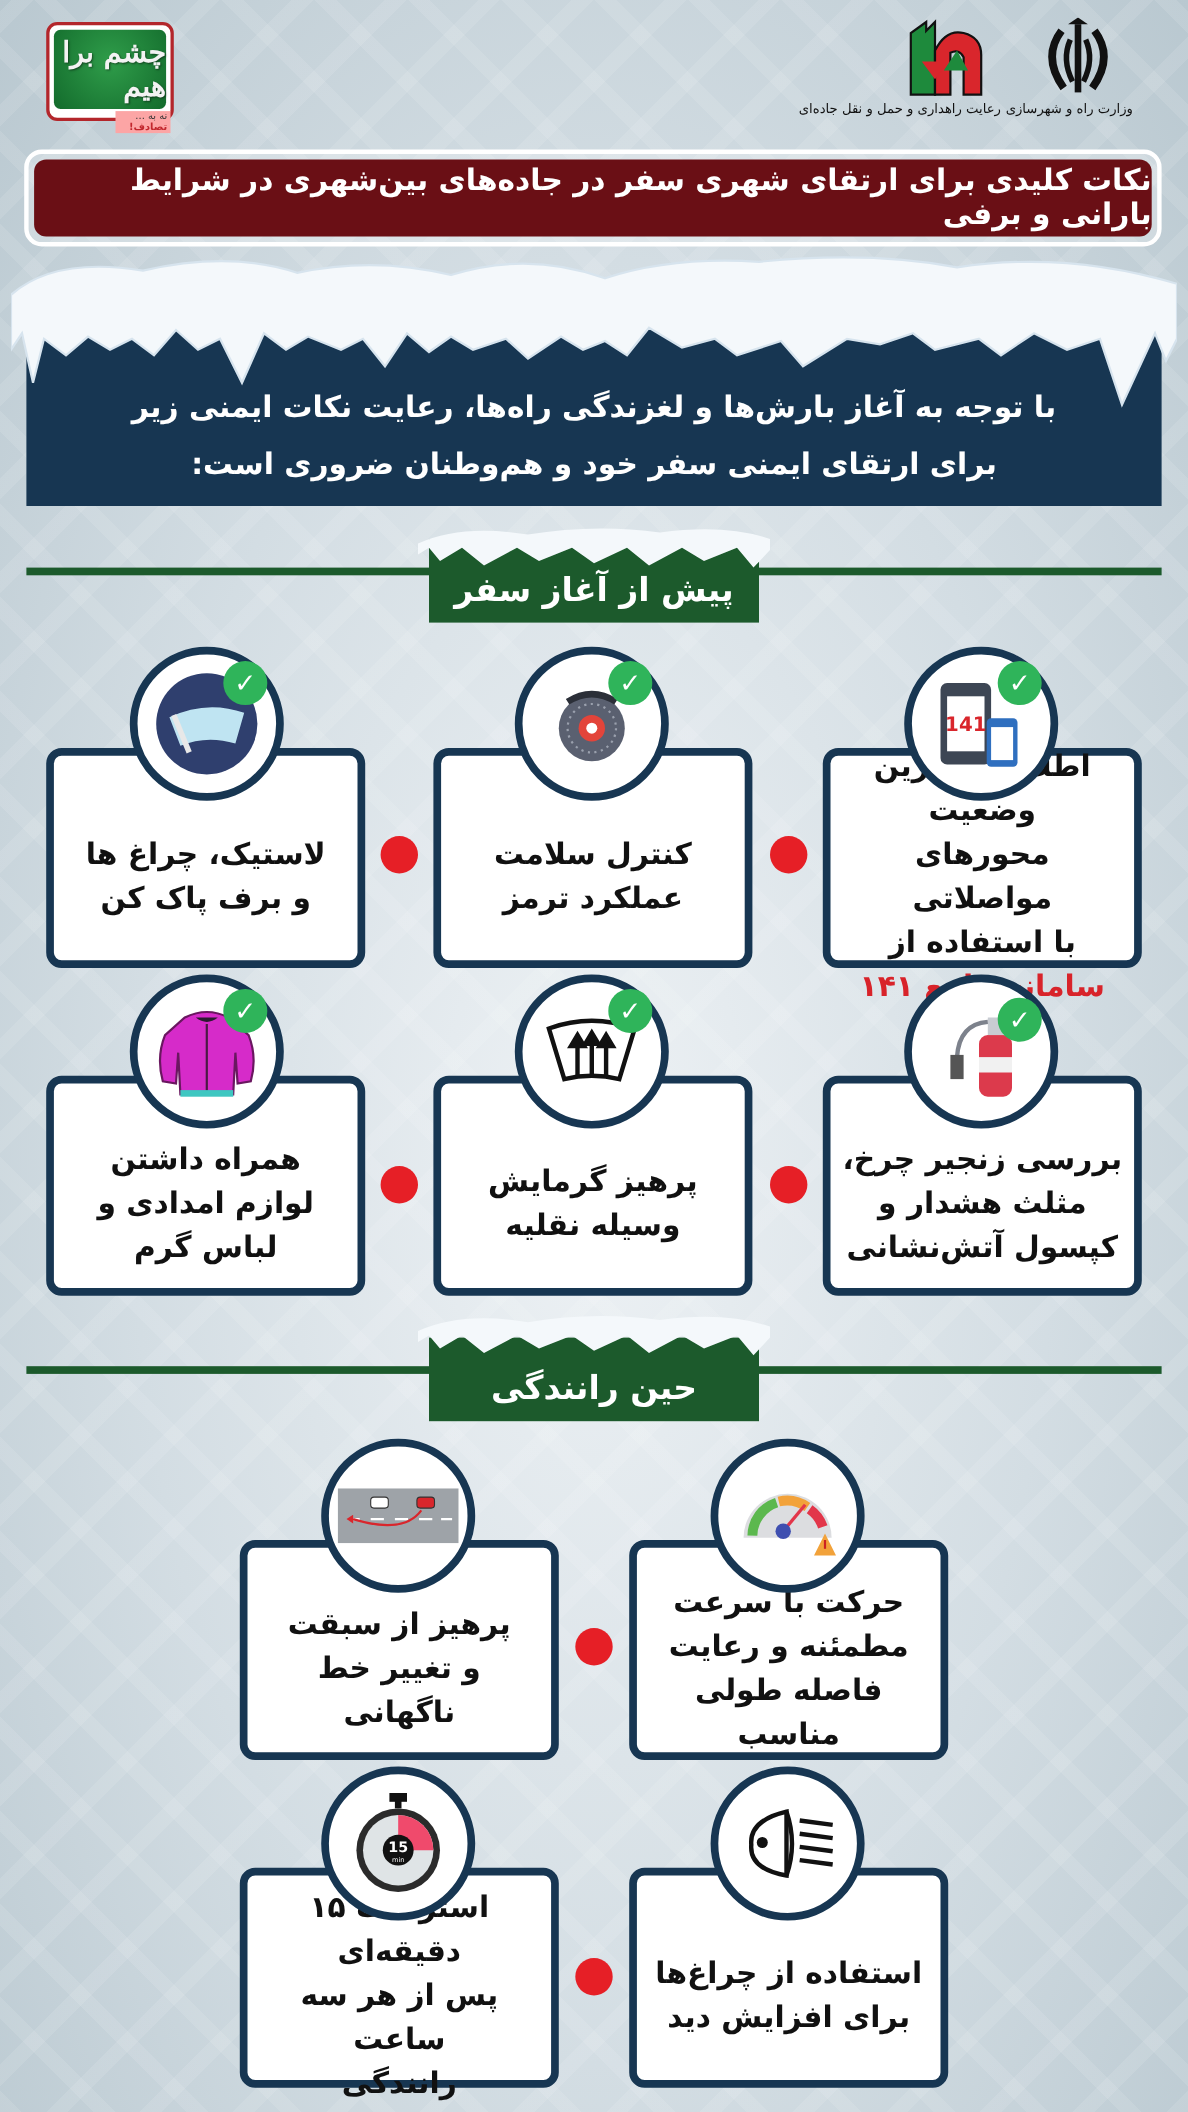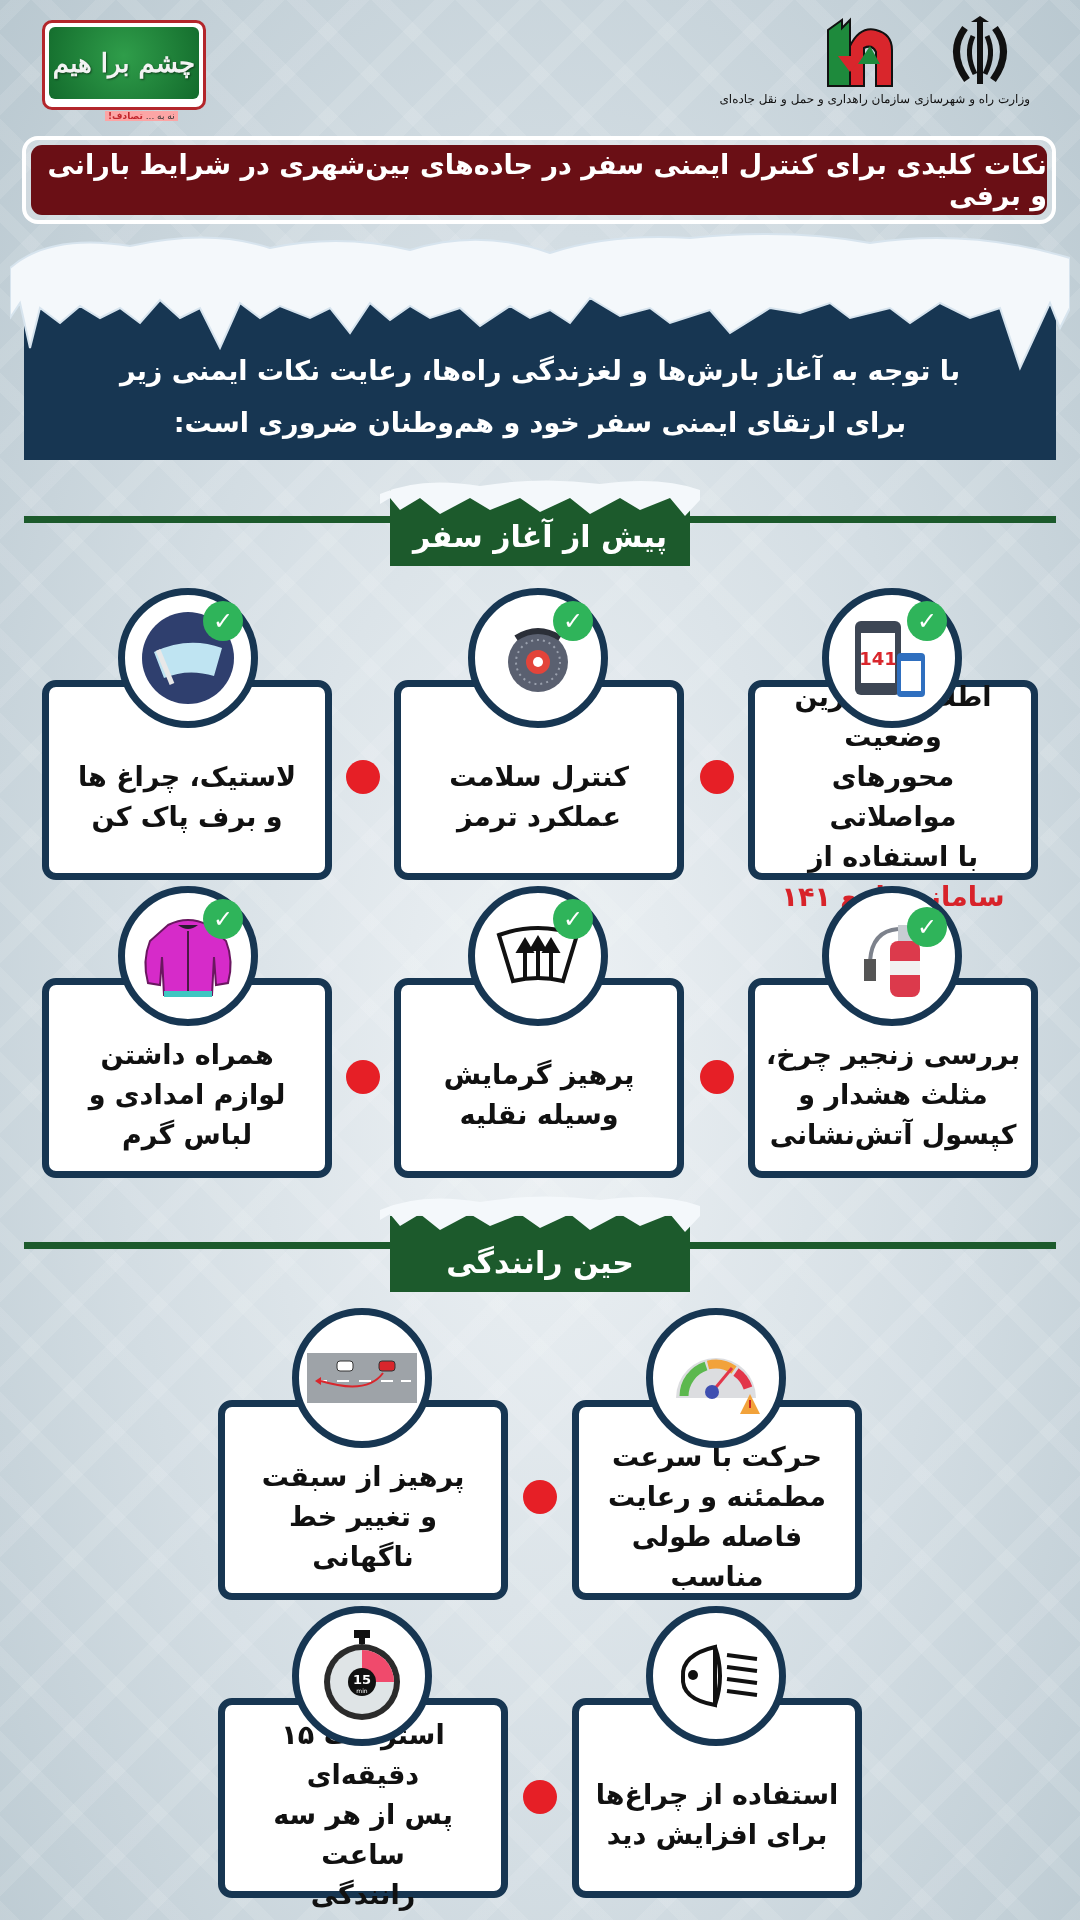--- a/index.html
+++ b/index.html
@@ -15,21 +15,21 @@
       position: absolute; inset: 0;
       background-image:
         repeating-linear-gradient(45deg, rgba(255,255,255,0.10) 0 14px, transparent 14px 60px),
         repeating-linear-gradient(-45deg, rgba(255,255,255,0.10) 0 14px, transparent 14px 60px);
       pointer-events: none;
     }
     .abs { position: absolute; }
 
     
     .logo-left {
-      left: 42px; top: 20px; width: 164px; height: 90px;
+      left: 42px; top: 20px; width: 116px; height: 90px;
       border: 3px solid #b3262b; border-radius: 10px; background: #fff; padding: 4px;
     }
     .logo-left .inner {
       width: 100%; height: 72px; border-radius: 6px;
       background: radial-gradient(circle at 50% 40%, #2f9d4a, #136b2c);
       display: flex; align-items: center; justify-content: center;
       color: #f3f3f3; font-family: "DejaVu Serif", serif; font-size: 26px; font-weight: bold;
       text-shadow: 1px 1px 2px rgba(0,0,0,0.5);
     }
     .logo-left .tag {
@@ -99,37 +99,37 @@
   <div class="tag"><span>نه به ... </span><b>تصادف!</b></div>
 </div>
 
 <div class="abs org-logo" style="left:810px;">
   <svg width="72" height="74" viewBox="0 0 72 74">
     <path d="M4 70 L4 14 L18 4 L18 12 L26 4 L26 70 Z" fill="#1e8a3c" stroke="#111" stroke-width="2"></path>
     <path d="M26 70 L26 30 Q36 10 52 14 Q68 18 68 34 L68 70 L52 70 L52 36 Q48 28 40 32 L40 70 Z" fill="#d9262c" stroke="#111" stroke-width="2"></path>
     <path d="M14 40 L26 56 L38 40 Z" fill="#d9262c"></path>
     <path d="M34 48 L46 30 L56 48 Z" fill="#1e8a3c"></path>
   </svg>
-  <div class="cap">سازمان راهداری و حمل و نقل جاده‌ای</div>
+  <div class="cap">رعایت راهداری و حمل و نقل جاده‌ای</div>
 </div>
 
 <div class="abs org-logo" style="left:930px;">
   <svg width="70" height="74" viewBox="0 0 70 74">
     <path d="M20 12 Q2 36 22 64" fill="none" stroke="#111" stroke-width="7"></path>
     <path d="M50 12 Q68 36 48 64" fill="none" stroke="#111" stroke-width="7"></path>
     <path d="M28 20 Q20 38 30 58" fill="none" stroke="#111" stroke-width="5"></path>
     <path d="M42 20 Q50 38 40 58" fill="none" stroke="#111" stroke-width="5"></path>
     <rect x="32" y="6" width="6" height="62" fill="#111"></rect>
     <path d="M26 6 L44 6 L35 0 Z" fill="#111"></path>
   </svg>
   <div class="cap">وزارت راه و شهرسازی</div>
 </div>
 
 <div class="abs title-wrap">
-  <div class="title-inner">نکات کلیدی برای کنترل ایمنی سفر در جاده‌های بین‌شهری در شرایط بارانی و برفی</div>
+  <div class="title-inner">نکات کلیدی برای ارتقای شهری سفر در جاده‌های بین‌شهری در شرایط بارانی و برفی</div>
 </div>
 
 <div class="abs intro"></div>
 <svg class="abs snow-top" viewBox="0 0 1060 150" preserveAspectRatio="none">
   <path d="M0 40 Q40 5 120 18 Q200 0 260 20 Q330 5 400 22 Q470 0 540 25 Q600 5 680 10 Q780 0 860 15 Q960 0 1060 30 L1060 80
            L1050 100 L1040 75 L1010 140 L990 80 L960 90 L930 75 L900 95 L880 80 L840 90 L820 75 L790 85 L760 80 L720 105 L700 82 L660 95 L640 80 L610 88 L580 70 L560 95 L540 82 L520 90
            L500 78 L470 98 L450 80 L420 90 L400 78 L380 92 L360 75 L340 105 L320 80 L300 90 L270 78 L250 90 L230 75 L210 120 L190 80 L170 90 L150 72 L130 95 L110 80 L90 90 L70 78 L50 95 L30 80 L20 120 L10 75 L0 90 Z" fill="#f4f8fb" stroke="#d7e4ee" stroke-width="2"></path>
 </svg>
 <div class="abs intro-text">
   <div>با توجه به آغاز بارش‌ها و لغزندگی راه‌ها، رعایت نکات ایمنی زیر</div>

